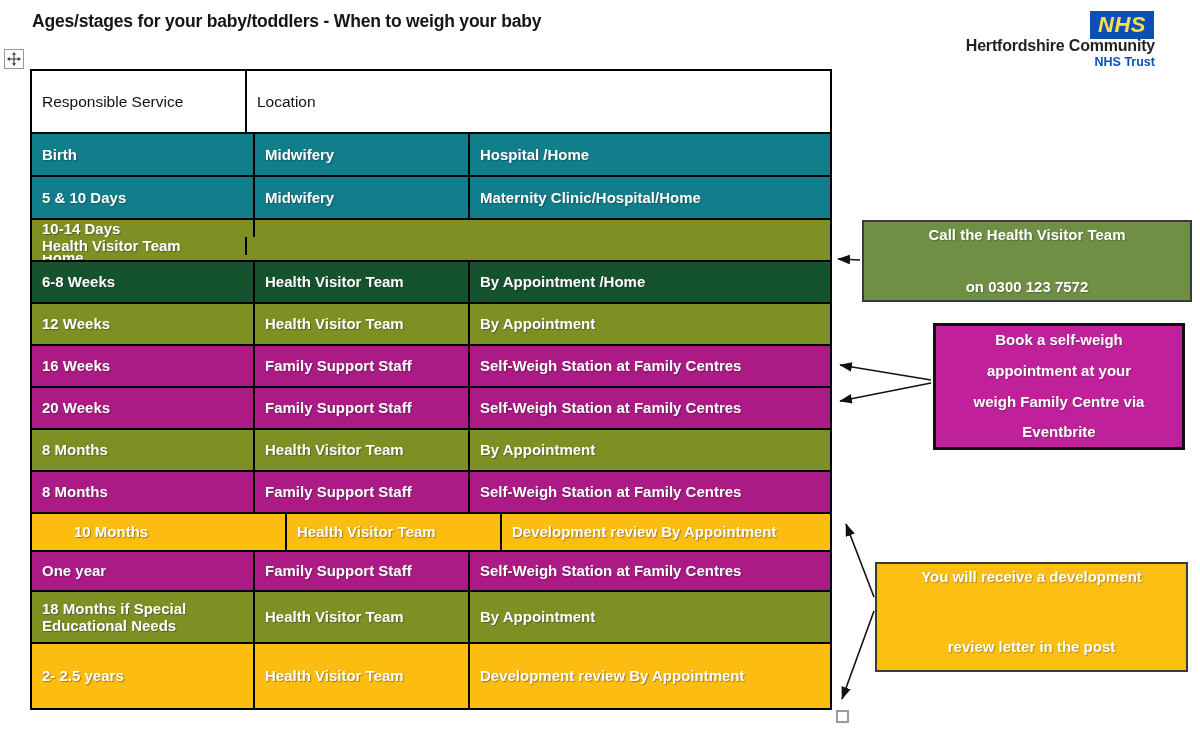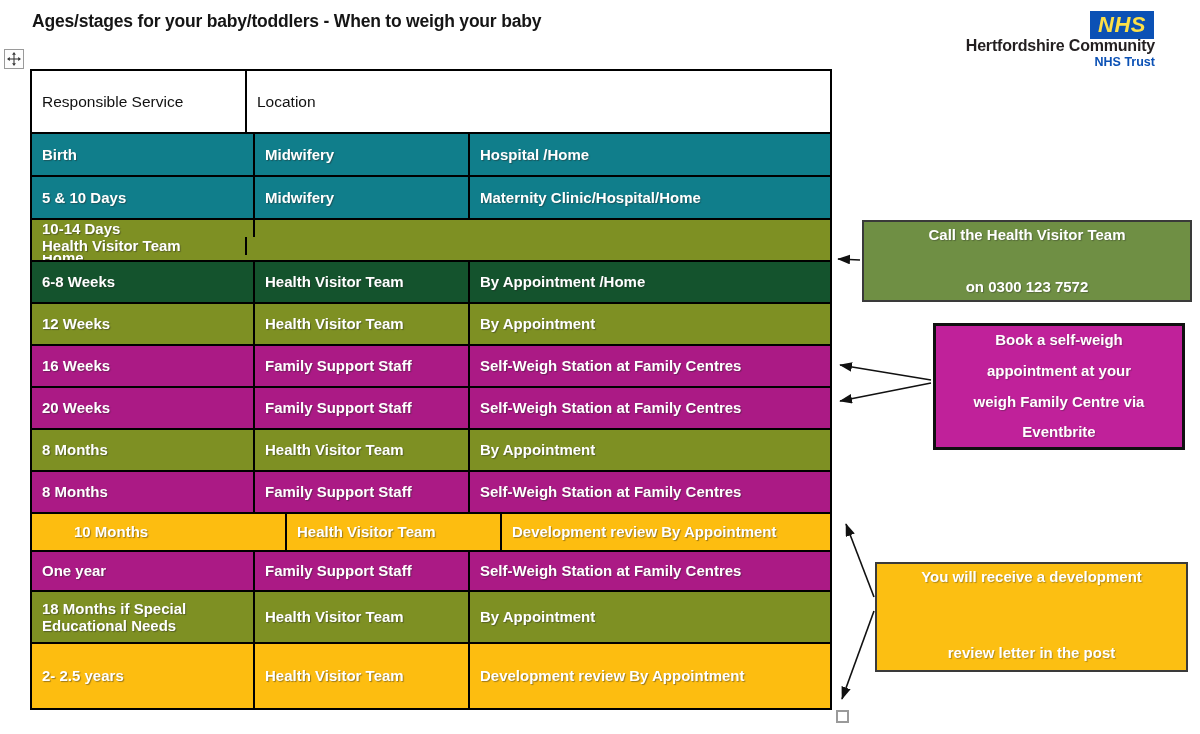--- a/index.html
+++ b/index.html
@@ -42,21 +42,21 @@
 
   
   #resize-handle{left:836px;top:710px;width:13px;height:13px;border:2px solid #9a9a9a;background:#fff;box-sizing:border-box;}
 
   
   .callout{box-sizing:border-box;display:flex;flex-direction:column;align-items:center;justify-content:space-between;
            color:#fff;font-weight:bold;font-size:15px;text-align:center;
            text-shadow:1px 1px 1px rgba(40,40,40,0.35);}
   #callout-green{left:862px;top:220px;width:330px;height:82px;border:2px solid #3a3a3a;line-height:26px;}
   #callout-magenta{left:933px;top:323px;width:252px;height:127px;border:3px solid #101010;line-height:28.5px;}
-  #callout-yellow{left:875px;top:562px;width:313px;height:110px;border:2px solid #3a3a3a;line-height:26px;padding-bottom:4px;}
+  #callout-yellow{left:875px;top:562px;width:313px;height:110px;border:2px solid #3a3a3a;line-height:26px;padding-bottom:10px;}
 
   #arrows{left:0;top:0;width:1200px;height:734px;pointer-events:none;}
 </style>
 </head>
 <body>
 
 <div class="abs" id="title">Ages/stages for your baby/toddlers - When to weigh your baby</div>
 
 <div class="abs" id="move-handle">
   <svg width="14" height="14" viewBox="0 0 16 16">

